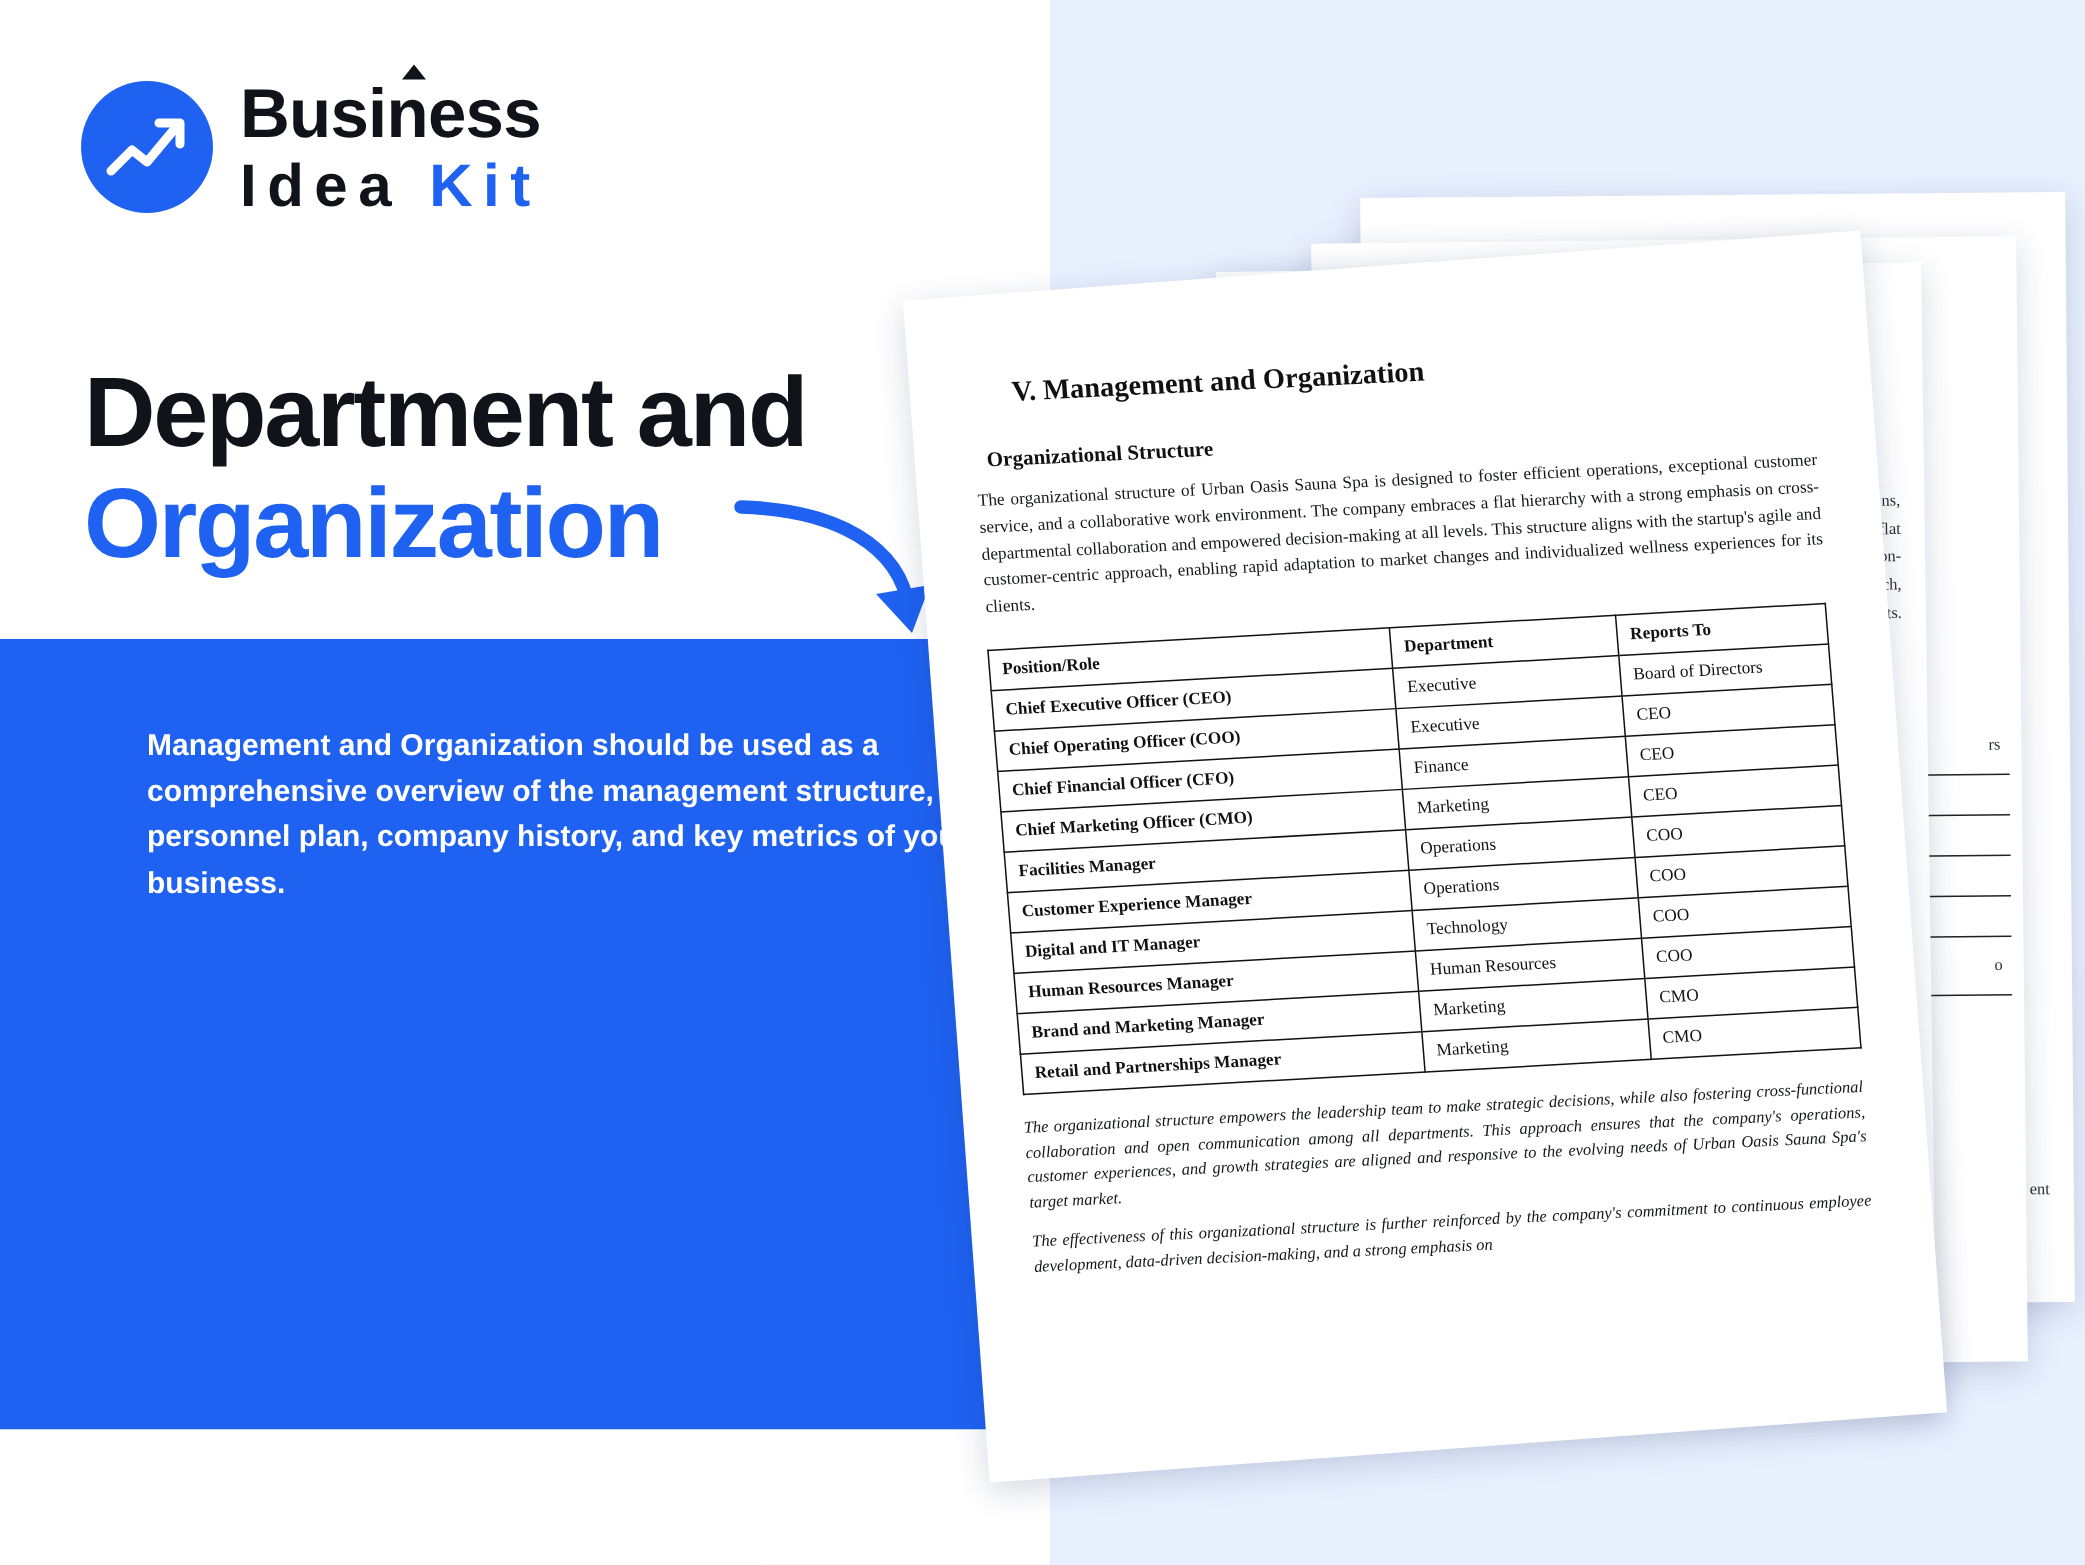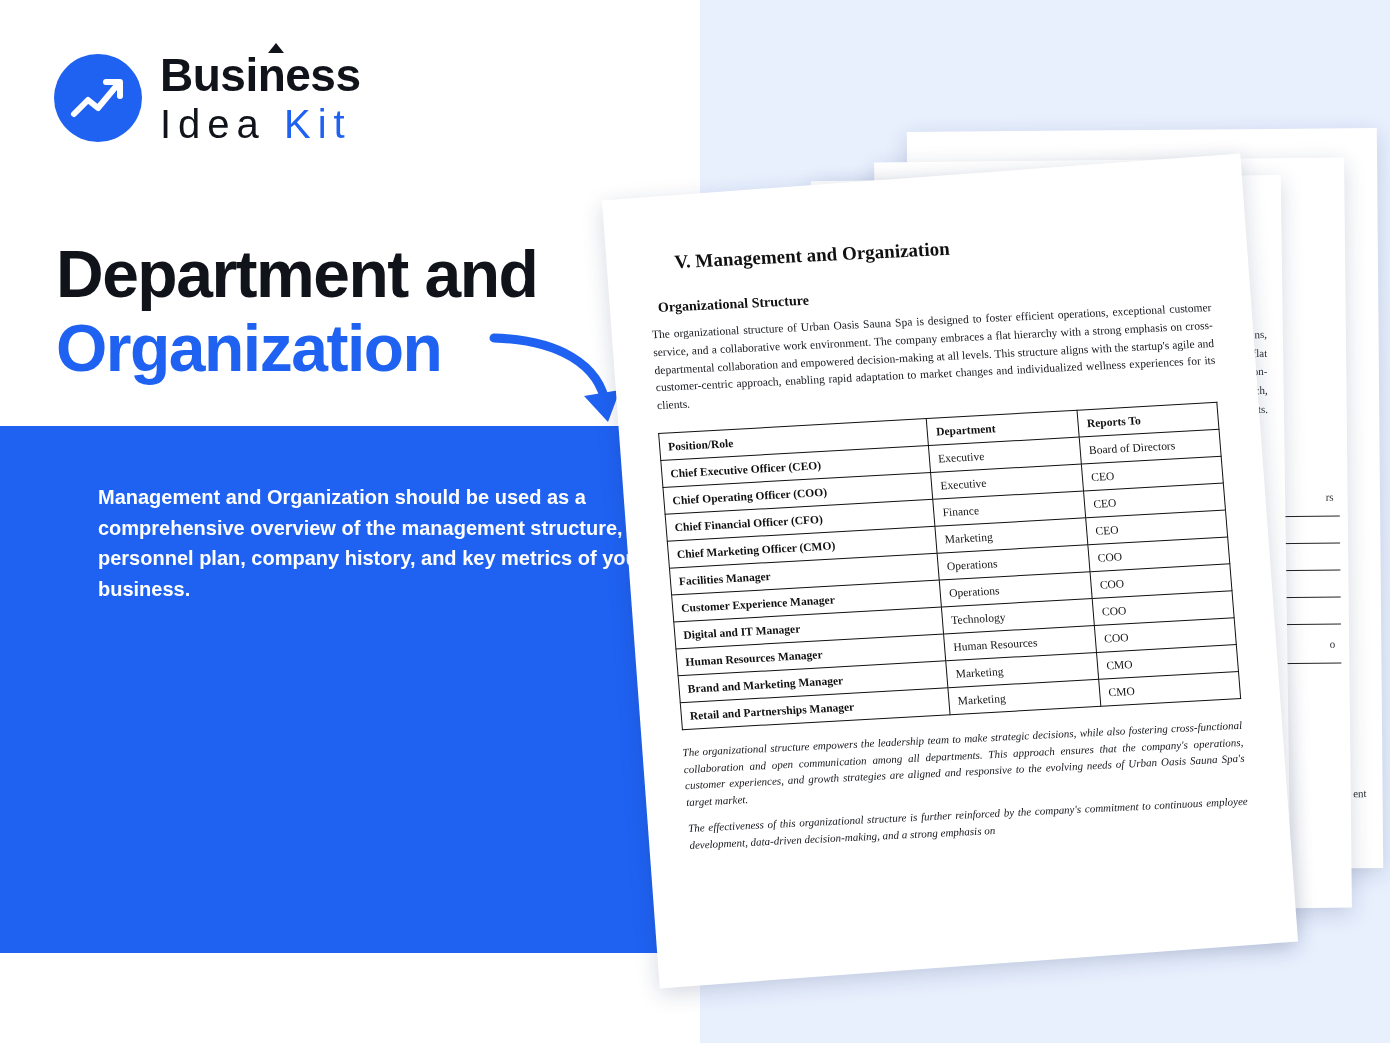--- a/index.html
+++ b/index.html
@@ -48,21 +48,21 @@
     position: relative; display: inline-block;
   }
   .logo-hat {
     position: absolute; left: 108px; top: -9px;
     width: 0; height: 0;
     border-left: 8px solid transparent;
     border-right: 8px solid transparent;
     border-bottom: 10px solid #11131a;
   }
   .logo-line2 {
-    font-size: 40px; font-weight: 400; letter-spacing: 7px; margin-top: 6px; color: #11131a;
+    font-size: 40px; font-weight: 700; letter-spacing: 7px; margin-top: 6px; color: #11131a;
   }
   .logo-line2 .kit { color: #1f62f2; }
 
   
   .headline {
     position: absolute; left: 56px; top: 238px; width: 620px;
     font-size: 66px; font-weight: 700; line-height: 1.12;
     color: #11131a; letter-spacing: -1.5px;
   }
   .headline .hl-accent { color: #1f62f2; display: block; }

